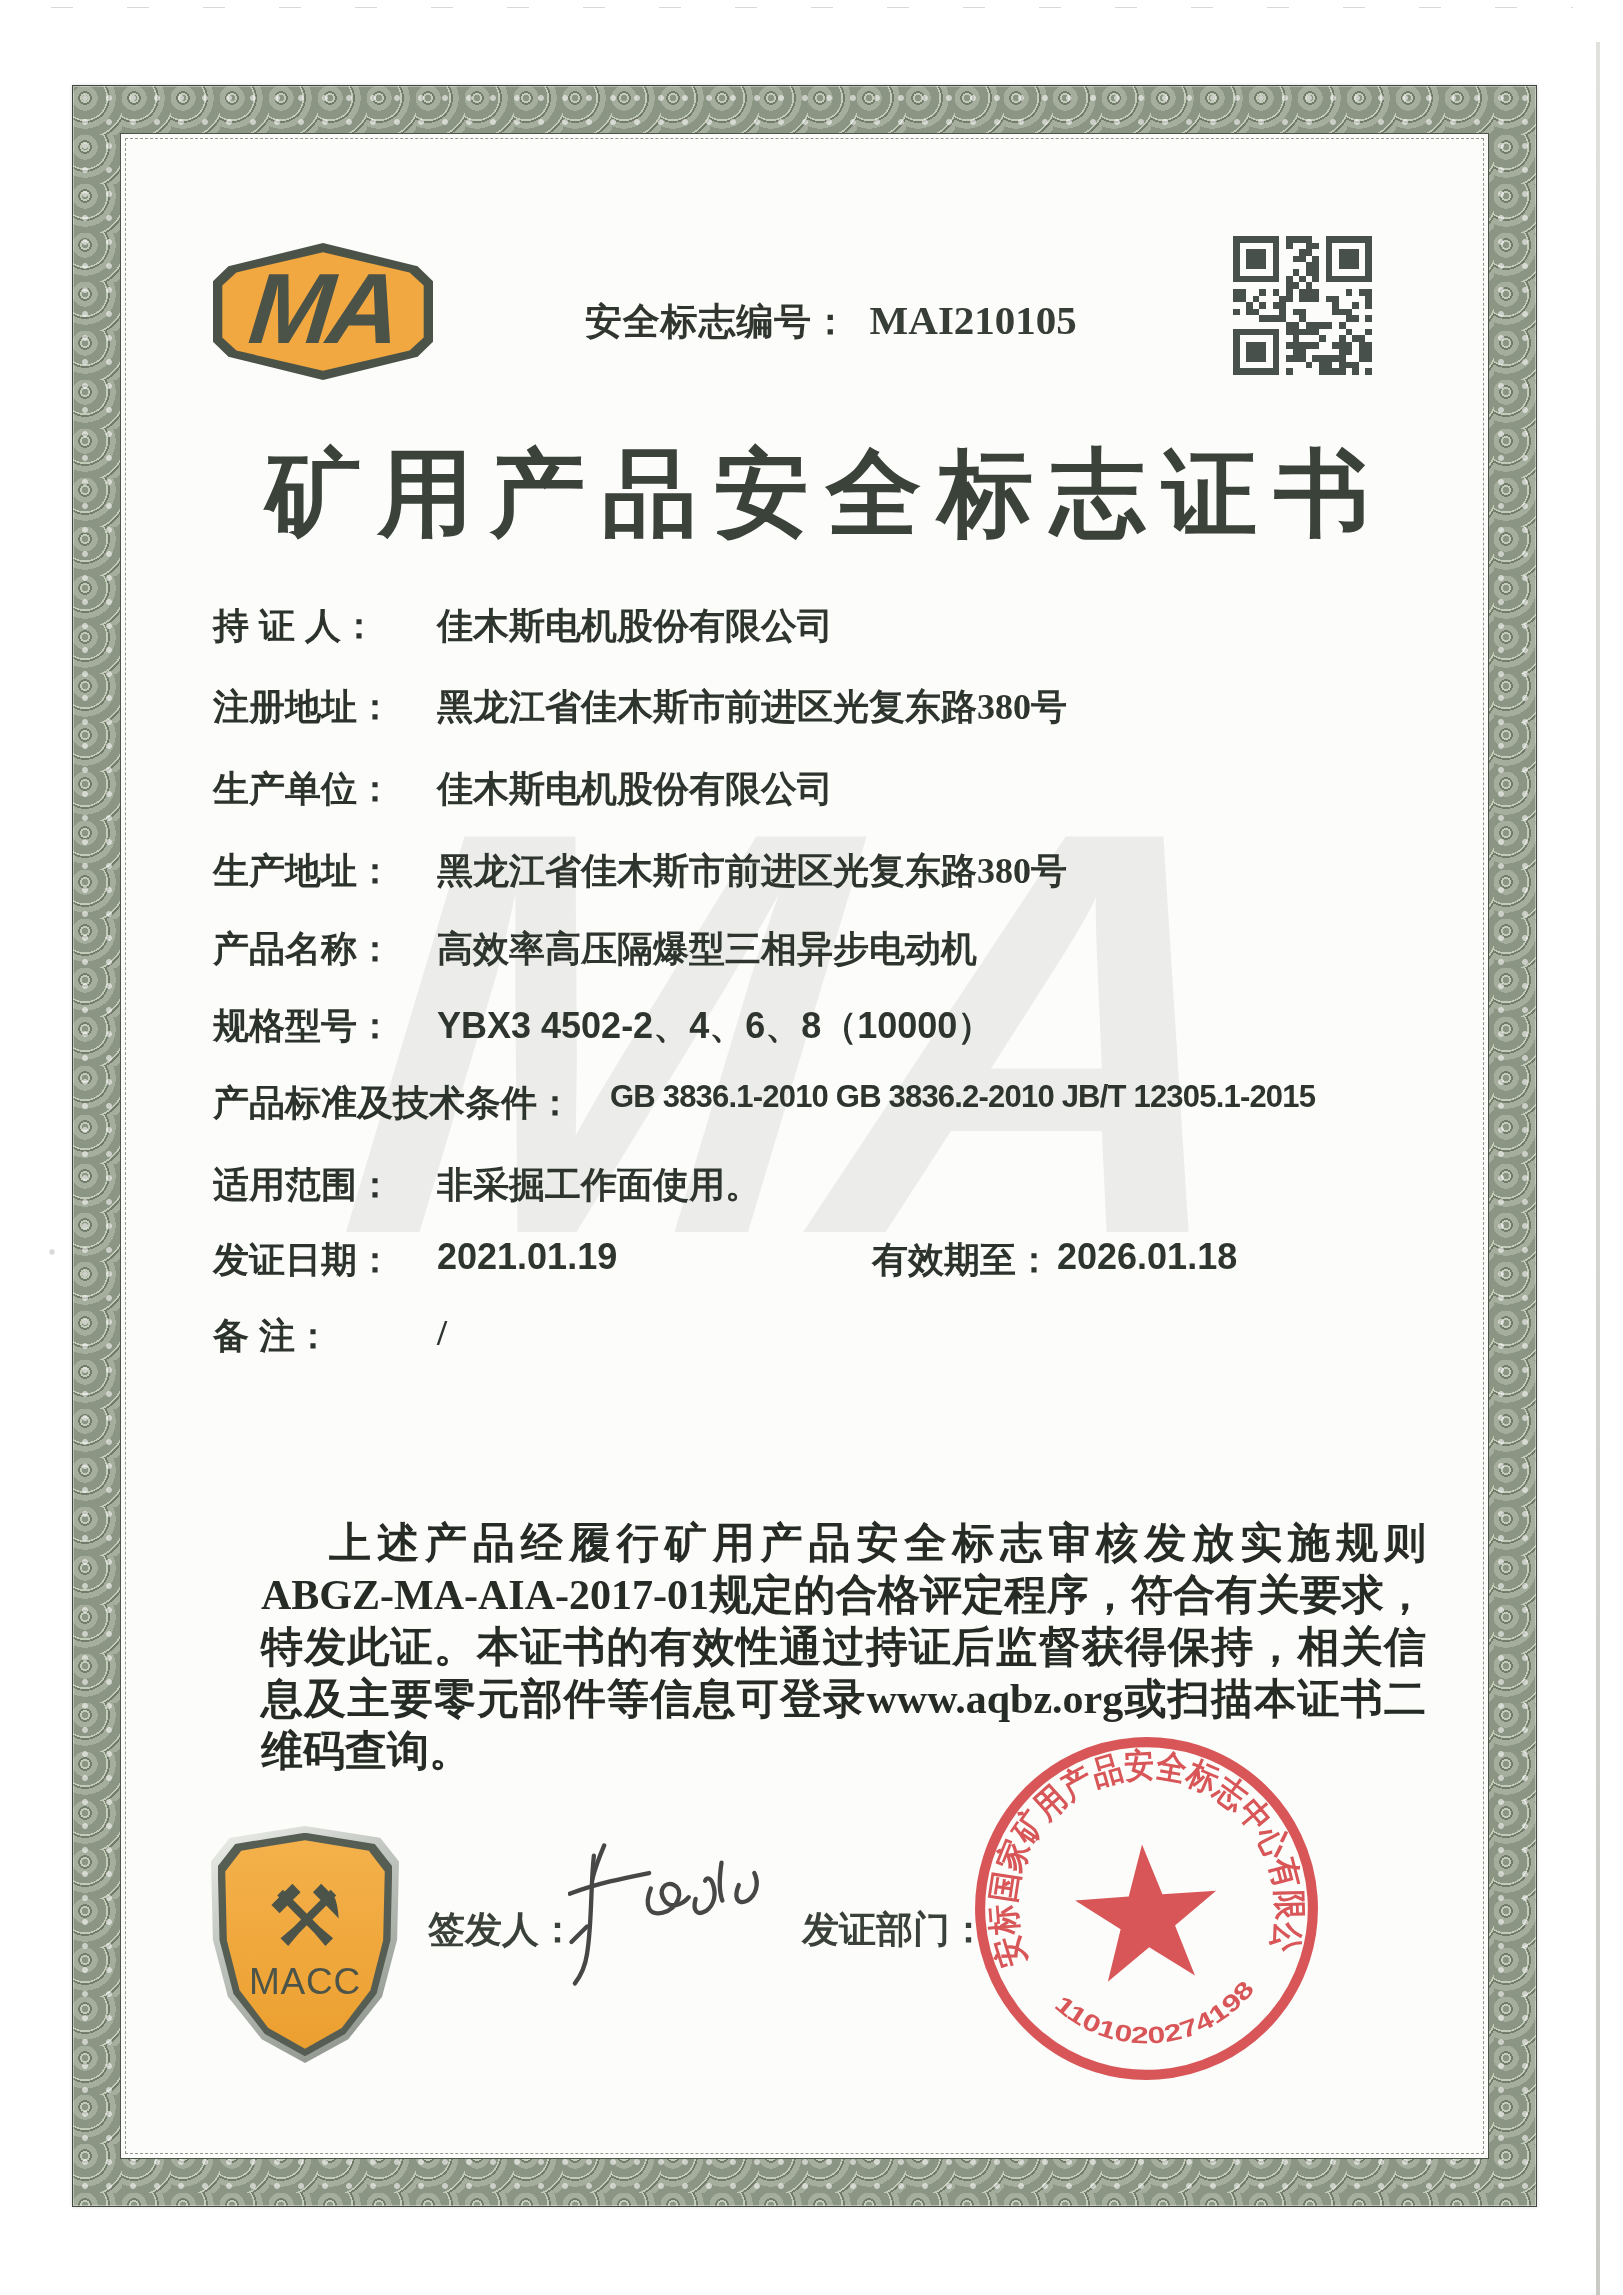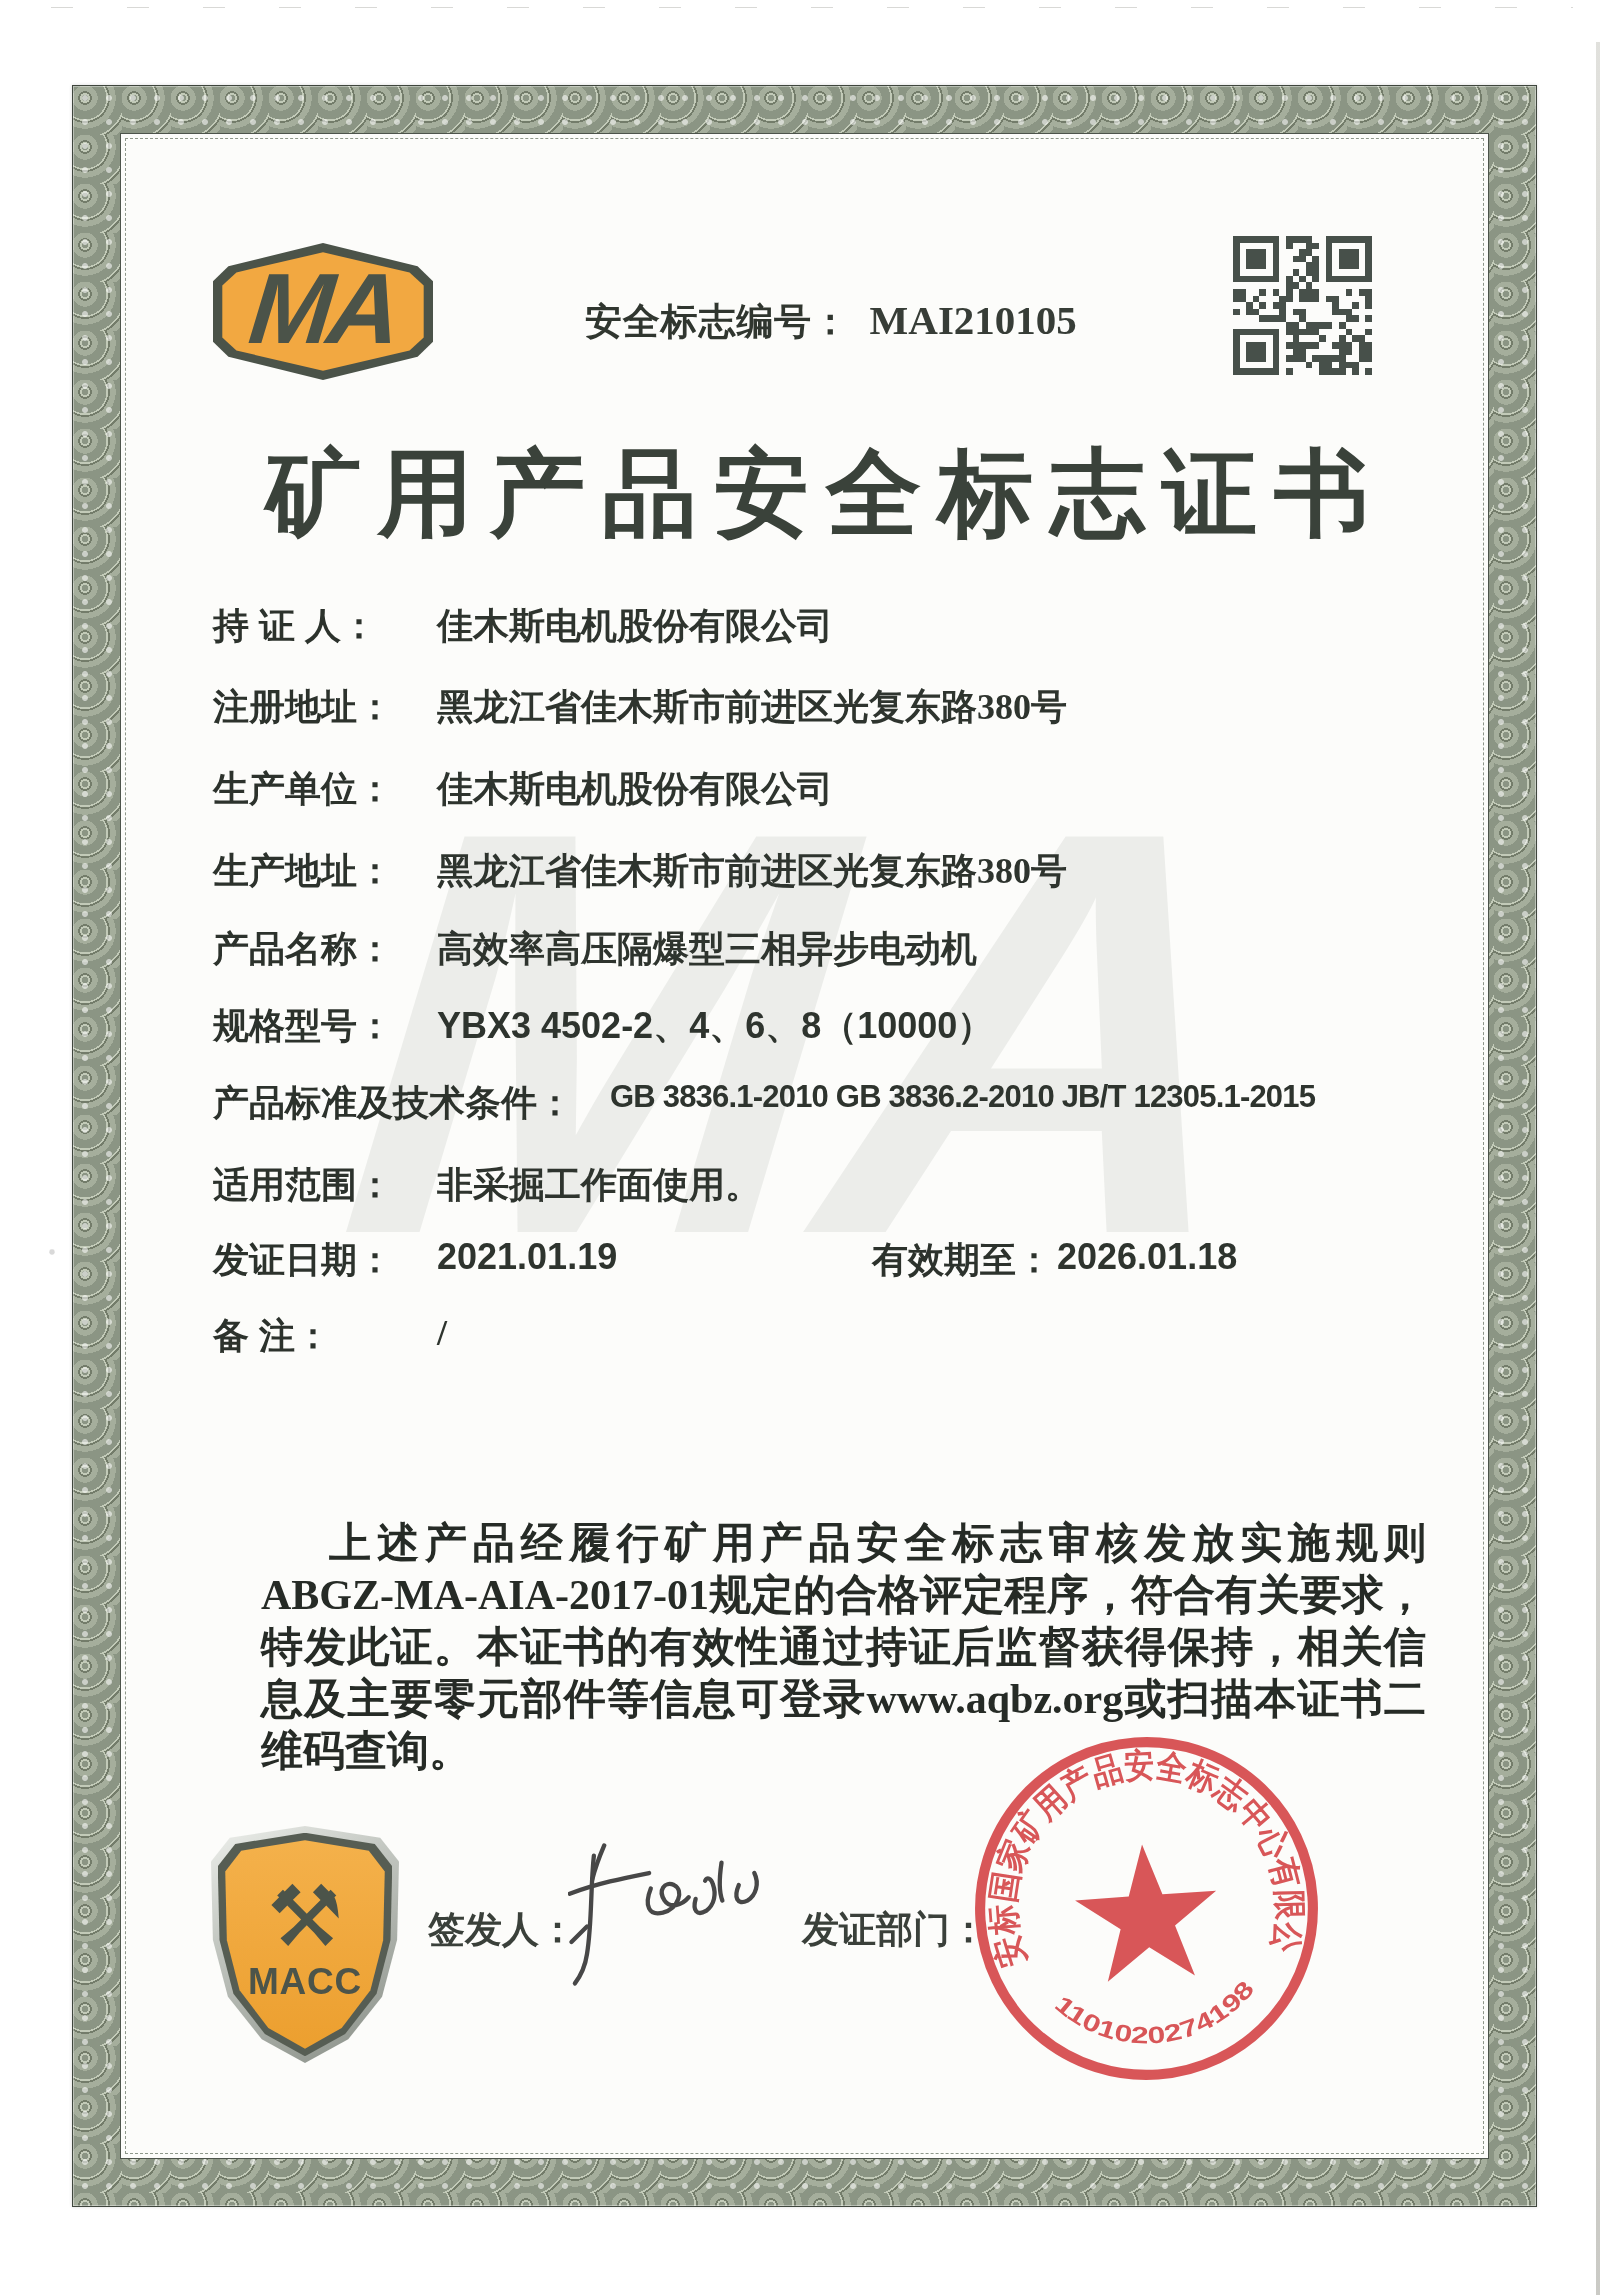--- a/index.html
+++ b/index.html
@@ -99,21 +99,21 @@
     clip-path:polygon(50% 0%,90% 5%,100% 15%,99% 48%,91% 72%,73% 90%,50% 100%,27% 90%,9% 72%,1% 48%,0% 15%,10% 5%);
     display:flex;align-items:center;justify-content:center;}
   .macc-mid{width:calc(100% - 13.5px);height:calc(100% - 13.5px);background:#565d53;
     clip-path:polygon(50% 0%,90% 5%,100% 15%,99% 48%,91% 72%,73% 90%,50% 100%,27% 90%,9% 72%,1% 48%,0% 15%,10% 5%);
     display:flex;align-items:center;justify-content:center;}
   .macc-inner{width:calc(100% - 15px);height:calc(100% - 15px);
     background:linear-gradient(180deg,#f4b14b,#ec9f2f);
     clip-path:polygon(50% 0%,90% 5%,100% 15%,99% 48%,91% 72%,73% 90%,50% 100%,27% 90%,9% 72%,1% 48%,0% 15%,10% 5%);
     display:flex;flex-direction:column;align-items:center;justify-content:center;}
   .macc-icon{font-size:85px;line-height:1;color:#4c544a;margin-top:-12px;}
-  .macc-text{font-size:37px;font-weight:700;color:#4c544a;letter-spacing:0.8px;margin-top:1.7px;}
+  .macc-text{font-size:37px;font-weight:400;color:#4c544a;letter-spacing:0.8px;margin-top:1.7px;}
 
   .signer-label{left:355px;top:1819px;font-size:37px;font-weight:800;color:#3a403a;}
   .issuer-label{left:729px;top:1819px;font-size:37px;font-weight:800;color:#3a403a;}
   .signature{left:495px;top:1757px;}
   .seal{left:886px;top:1635px;mix-blend-mode:multiply;opacity:.93;}
 </style>
 </head>
 <body>
 
 <div class="abs paper-edge-top"></div>

